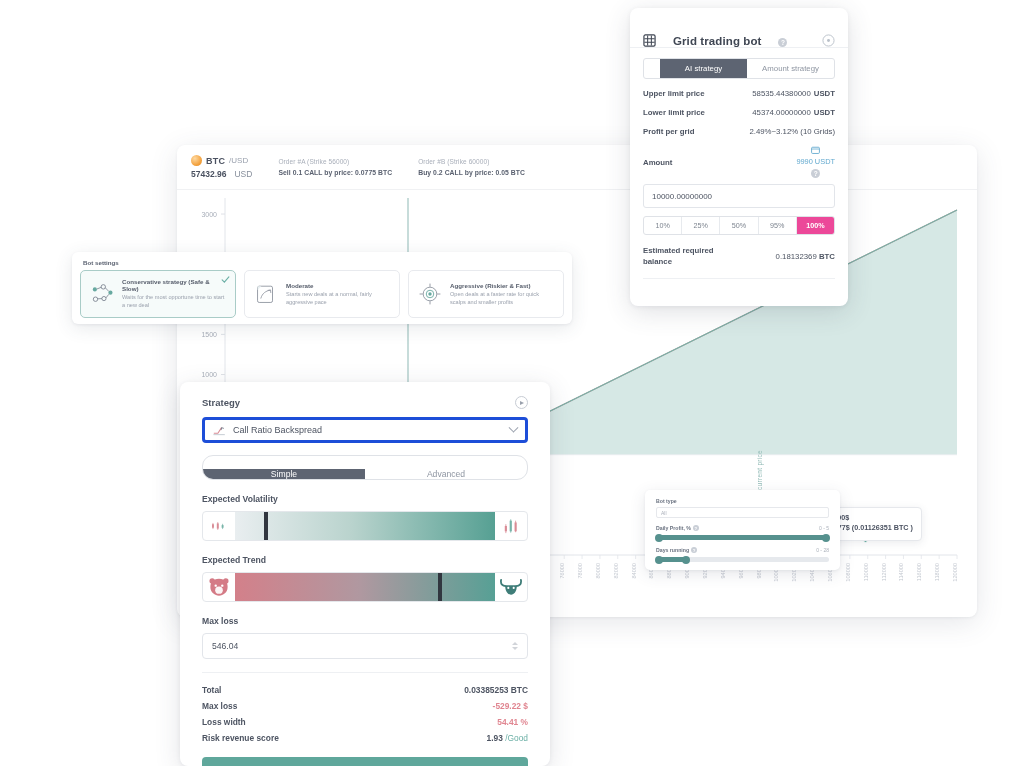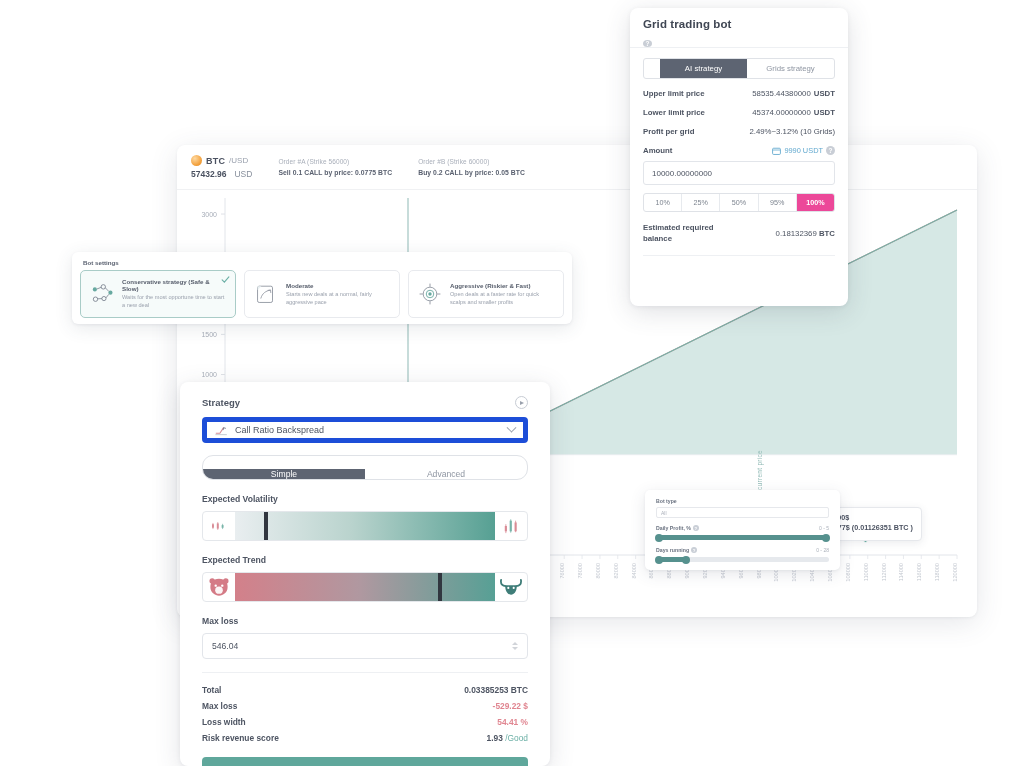--- a/index.html
+++ b/index.html
@@ -97,21 +97,21 @@
   .circ-btn {
     width:13px; height:13px; border-radius:50%; border:1px solid #c7ccd4;
     display:flex; align-items:center; justify-content:center; cursor:pointer;
   }
   .circ-btn .tri {
     width:0;height:0;border-left:4px solid #9aa1ad;
     border-top:2.6px solid transparent;border-bottom:2.6px solid transparent;
     margin-left:1px;
   }
   .sel-box {
-    margin-top:8px; height:26px; border:5px solid #1d4ed8; border-radius:4px;
+    margin-top:8px; height:26px; border:3px solid #1d4ed8; border-radius:4px;
     display:flex; align-items:center; padding: 0 8px; gap:7px; cursor:pointer;
   }
   .sel-val { font-size:9px; color:#4d5462; flex:1; }
   .chev { width:7px; height:7px; border-right:1.3px solid #9aa1ad; border-bottom:1.3px solid #9aa1ad;
     transform: rotate(45deg) translate(-2px,-2px); }
 
   .seg {
     margin-top:12px; height:25px; border:1px solid #dfe2e7; border-radius:11px;
     display:flex; overflow:hidden;align-items:flex-end;
   }
@@ -178,40 +178,40 @@
     font-size:4.4px;display:inline-flex;align-items:center;justify-content:center;
   }
 
   
   .grid-bot {
     position:absolute; left: 630px; top: 8px; width: 218px; height: 298px;
     background:#fff; border-radius:8px;
     box-shadow: 0 6px 26px rgba(60,70,90,.16), 0 1px 4px rgba(60,70,90,.08);
   }
   .gb-head {
-    height:40px; display:flex; align-items:flex-start; padding: 0 13px;
-    border-bottom:1px solid #eef0f3; gap:10px;flex-direction:column;
+    height:40px; display:flex; align-items:flex-end; padding: 0 13px;
+    border-bottom:1px solid #eef0f3; gap:17px;
   }
   .gb-title { font-size:11.5px; font-weight:700; color:#3f4653; letter-spacing:.1px; }
   .gb-help {
     width:9px;height:9px;border-radius:50%;background:#c9ced6;color:#fff;
     font-size:6.5px;display:flex;align-items:center;justify-content:center;font-weight:700;
   }
   .gb-body { padding: 10px 13px 0; }
   .gb-seg {
     height:21px; border:1px solid #dfe2e7; border-radius:3px; display:flex; overflow:hidden;padding-left:16px;
   }
   .gb-seg div { flex:1; display:flex; align-items:center; justify-content:center;
     font-size:7.8px; color:#8f96a2; cursor:pointer; }
   .gb-seg div.on { background:#5d6472; color:#fff; }
   .gb-row { display:flex; align-items:center; justify-content:space-between; margin-top:10px; }
   .gb-k { font-size:7.8px; font-weight:700; color:#4d5462; }
   .gb-v { font-size:7.8px; color:#4d5462; }
   .gb-v b { font-weight:700; margin-left:3px; }
-  .gb-amt-right { display:flex; align-items:center; gap:3px; }
+  .gb-amt-right { display:flex; align-items:center; gap:3px;flex-direction:column; }
   .gb-amt-right .av { font-size:7.4px; color:#62a9cf; }
   .gb-inp {
     margin-top:6px; height:24px; border:1px solid #e2e5ea; border-radius:3px;
     display:flex; align-items:center; padding:0 8px; font-size:8px; color:#4d5462;
   }
   .gb-pcts {
     margin-top:8px; height:19px; border:1px solid #dfe2e7; border-radius:3px;
     display:flex; overflow:hidden;
   }
   .gb-pcts div {
@@ -591,21 +591,21 @@
       <span style="flex:1"></span>
       <svg width="13" height="13" viewBox="0 0 14 14">
         <circle cx="7" cy="7" r="6" fill="none" stroke="#b9c0c9" stroke-width="1"></circle>
         <circle cx="7" cy="7" r="1.6" fill="#b9c0c9"></circle>
       </svg>
     </div>
 
     <div class="gb-body">
       <div class="gb-seg">
         <div class="on">AI strategy</div>
-        <div>Grids strategy</div>
+        <div>Amount strategy</div>
       </div>
 
       <div class="gb-row">
         <span class="gb-k">Upper limit price</span>
         <span class="gb-v"><span>58535.44380000</span><b>USDT</b></span>
       </div>
 
       <div class="gb-row">
         <span class="gb-k">Lower limit price</span>
         <span class="gb-v"><span>45374.00000000</span><b>USDT</b></span>

